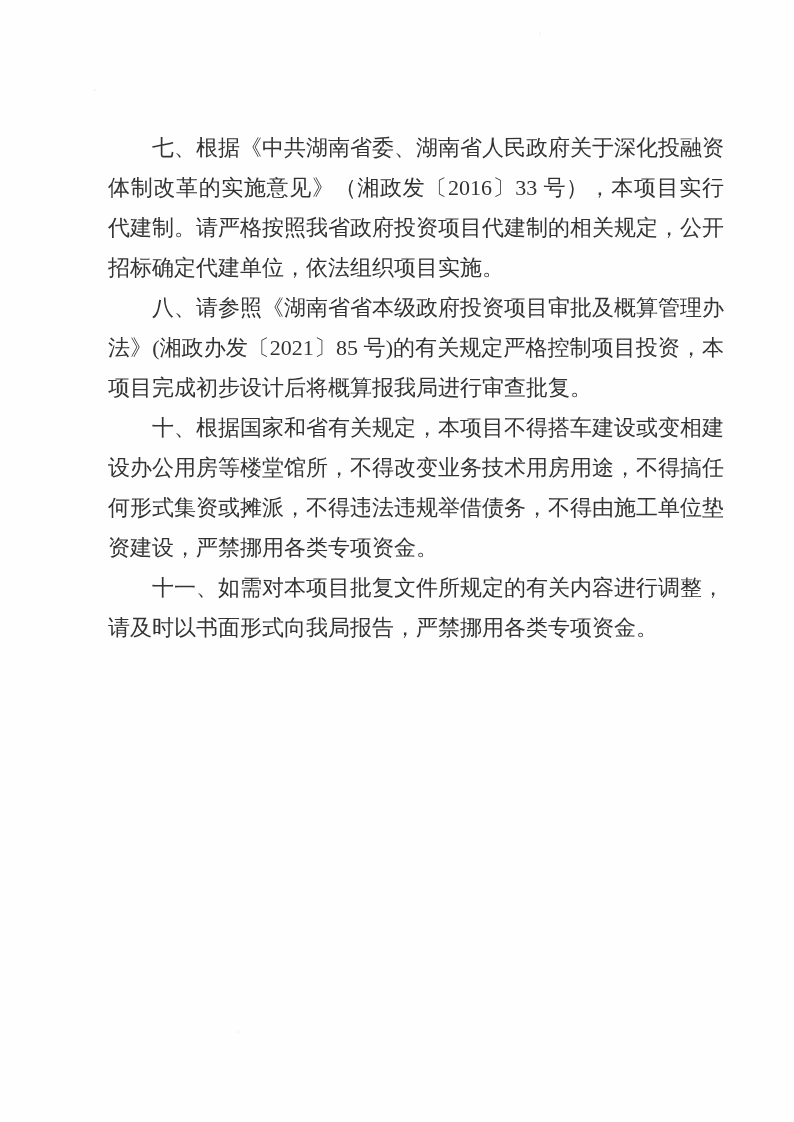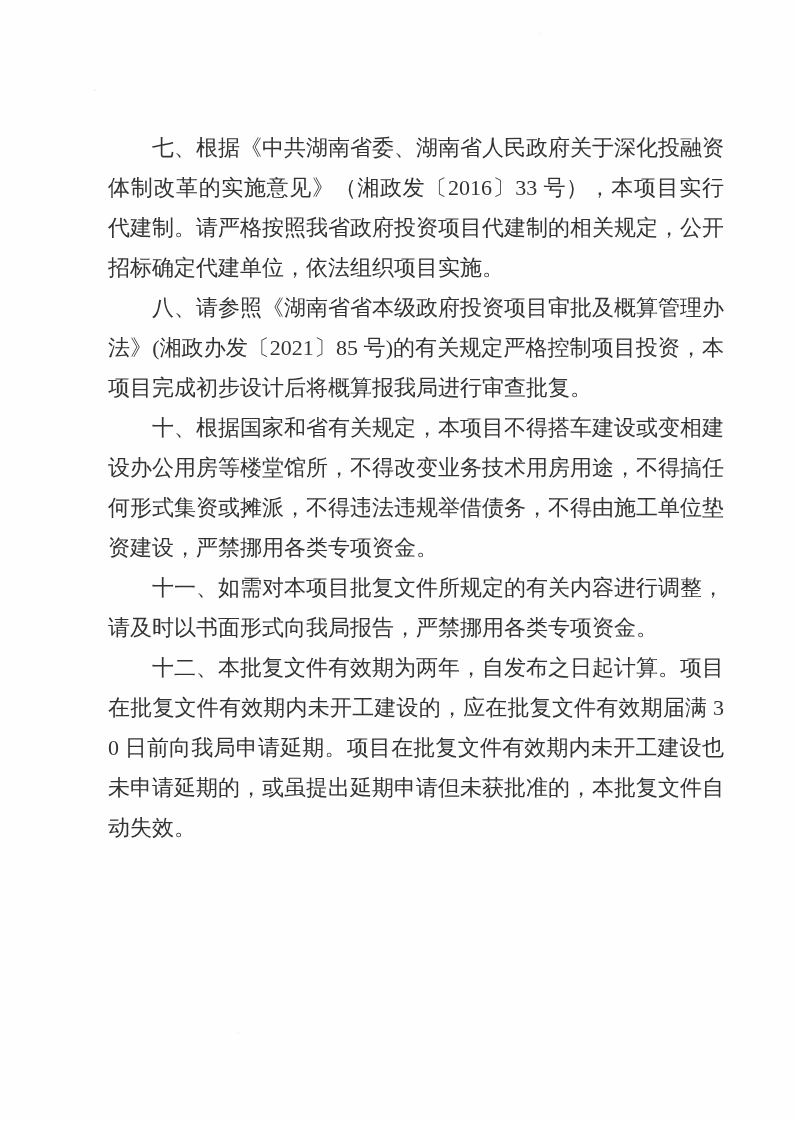--- a/index.html
+++ b/index.html
@@ -52,15 +52,14 @@
 </style>
 </head>
 <body>
 
 <div class="page">
   <div class="content">
     <p>七、根据《中共湖南省委、湖南省人民政府关于深化投融资体制改革的实施意见》（湘政发〔2016〕33 号），本项目实行代建制。请严格按照我省政府投资项目代建制的相关规定，公开招标确定代建单位，依法组织项目实施。</p>
     <p>八、请参照《湖南省省本级政府投资项目审批及概算管理办法》(湘政办发〔2021〕85 号)的有关规定严格控制项目投资，本项目完成初步设计后将概算报我局进行审查批复。</p>
     <p>十、根据国家和省有关规定，本项目不得搭车建设或变相建设办公用房等楼堂馆所，不得改变业务技术用房用途，不得搞任何形式集资或摊派，不得违法违规举借债务，不得由施工单位垫资建设，严禁挪用各类专项资金。</p>
     <p>十一、如需对本项目批复文件所规定的有关内容进行调整，请及时以书面形式向我局报告，严禁挪用各类专项资金。</p>
-    <p>十二、本批复文件有效期为两年，自发布之日起计算。项目在批复文件有效期内未开工建设的，应在批复文件有效期届满 30 日前向我局申请延期。项目在批复文件有效期内未开工建设也未申请延期的，或虽提出延期申请但未获批准的，本批复文件自动失效。</p>
   </div>
 </div>
 
 </body></html>

